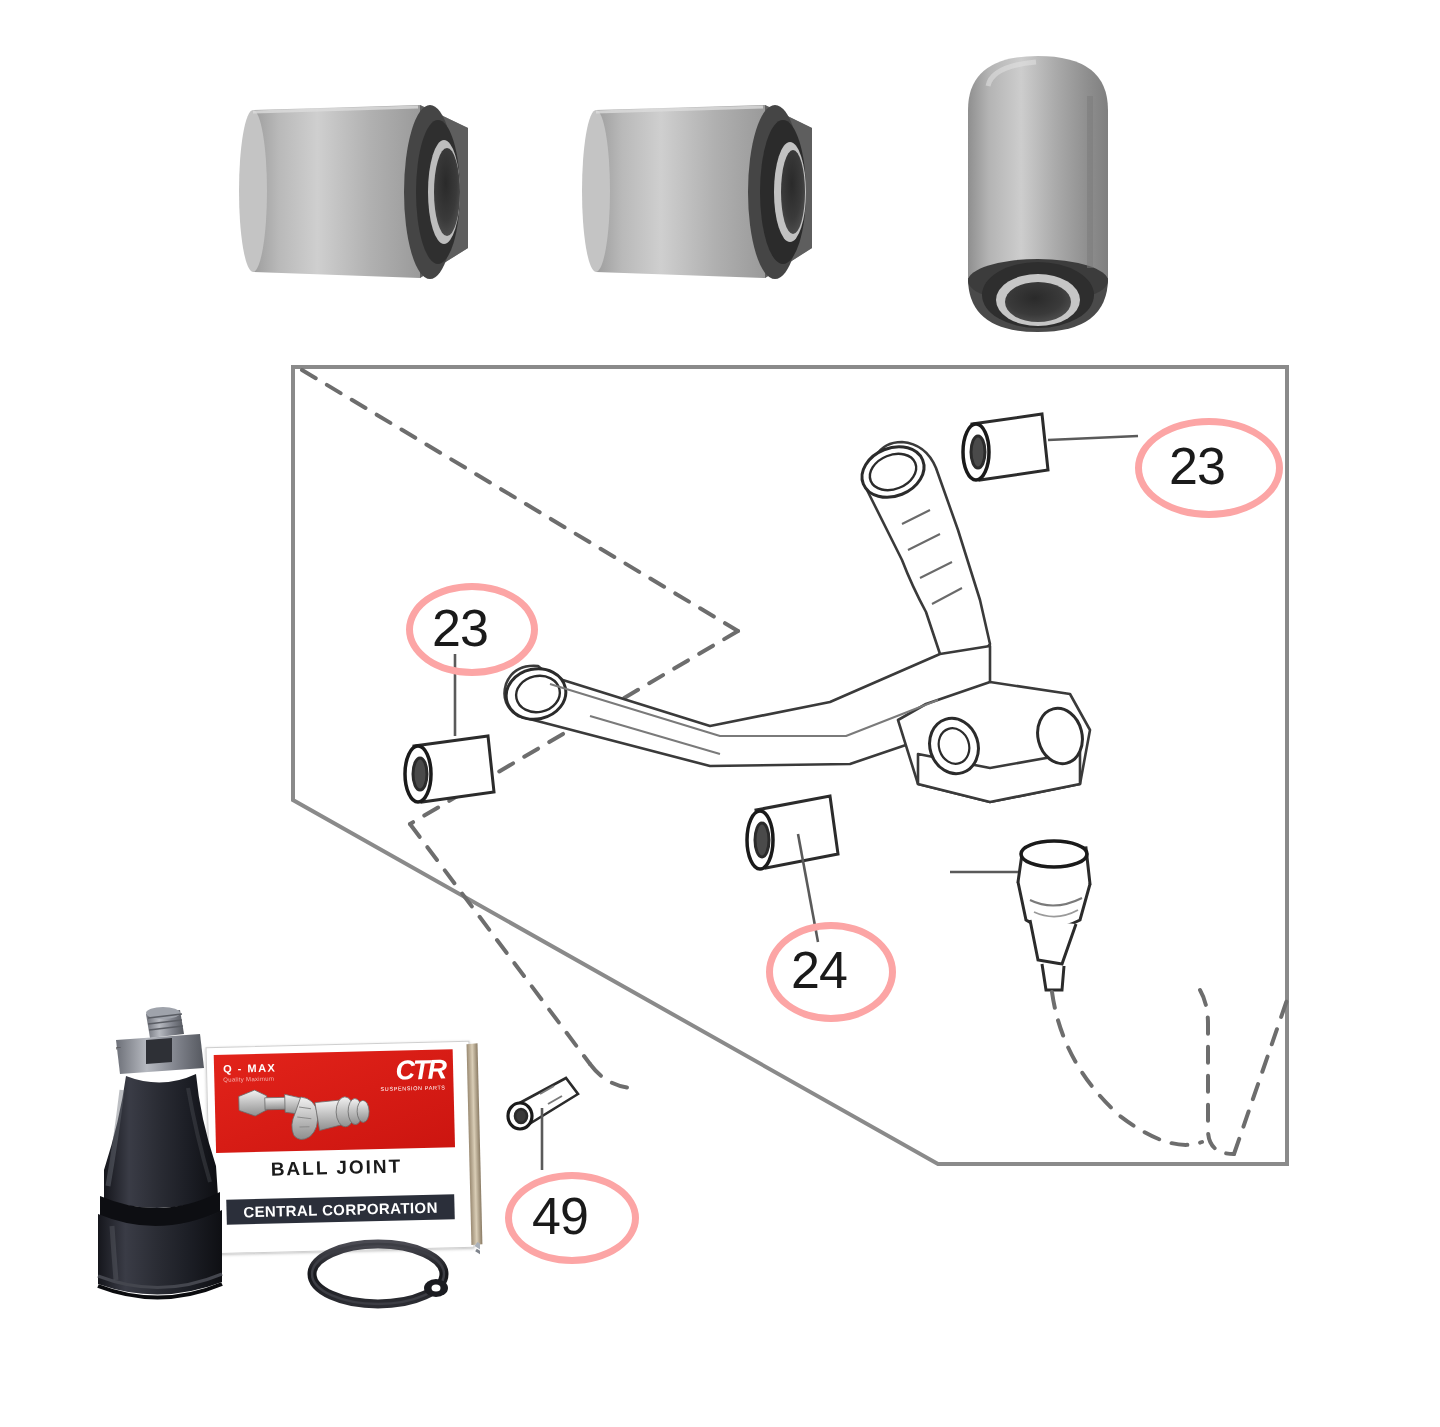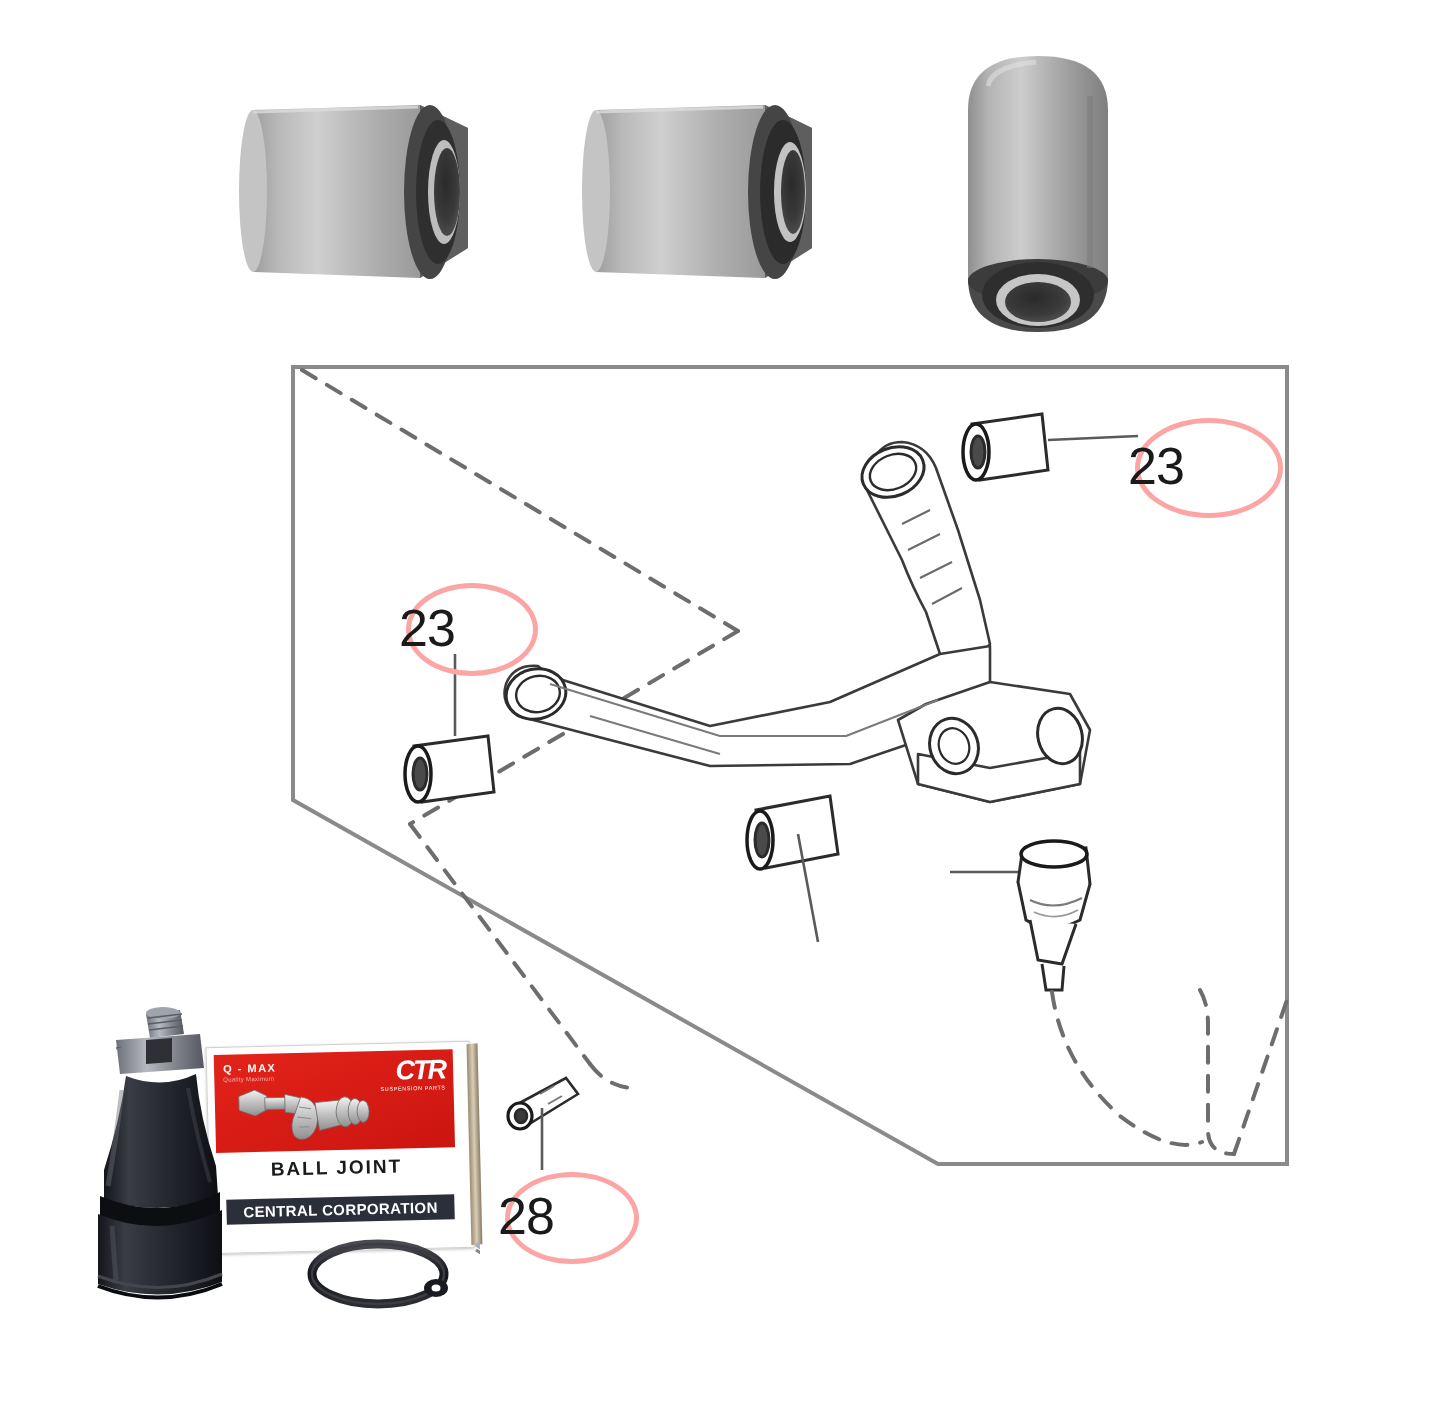--- a/index.html
+++ b/index.html
@@ -33,26 +33,26 @@
     position: absolute;
     left: 290px;
     top: 364px;
     width: 1000px;
     height: 806px;
   }
 
   
   .callout {
     position: absolute;
-    border: 5px solid #fca5a5;
+    border: 7px solid #fca5a5;
     border-radius: 50%;
     background: transparent;
     display: flex;
     align-items: center;
-    justify-content: flex-start;
+    justify-content: center;
     box-sizing: border-box;
   }
   .callout span {
     font-family: "Liberation Sans", sans-serif;
     font-size: 52px;
     color: #1a1a1a;
     line-height: 1;
     letter-spacing: -1px;
     position: relative;
     left: -12px;
@@ -325,24 +325,27 @@
     
     <div class="callout" style="left:845px; top:54px; width:148px; height:100px;">
       <span>23</span>
     </div>
 
     <div class="callout" style="left:116px; top:219px; width:132px; height:93px;">
       <span>23</span>
     </div>
 
 
+    <div class="callout" style="left:476px; top:558px; width:130px; height:100px;">
+      <span>24</span>
+    </div>
   </div>
 
   <div class="callout" style="position:absolute; left:505px; top:1172px; width:134px; height:92px;">
-    <span>28</span>
+    <span>49</span>
   </div>
 
   <div class="bj-photo">
 
     <div class="ctr-box">
       <div class="ctr-red">
         <div class="ctr-qmax">Q - MAX</div>
         <div class="ctr-qmax-sub">Quality Maximum</div>
         <div class="ctr-logo">
           <div class="ctr-logo-main">CTR</div>

